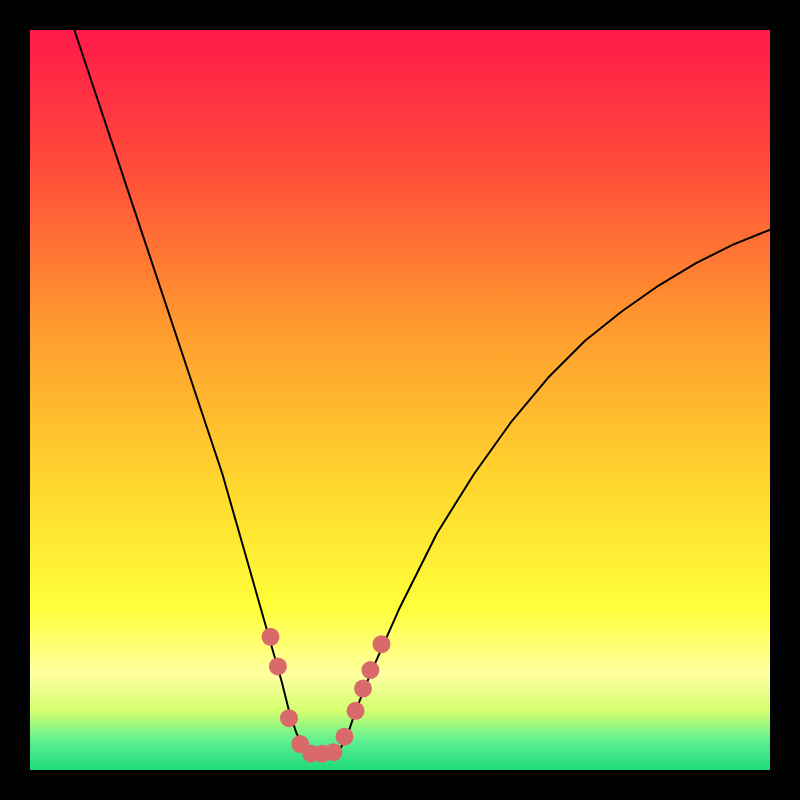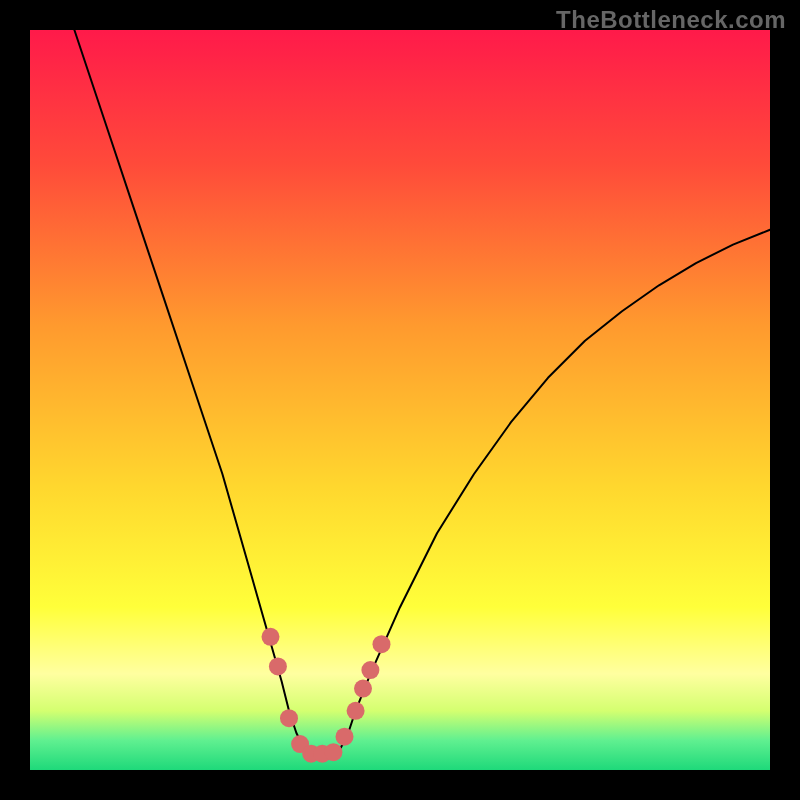--- a/index.html
+++ b/index.html
@@ -29,21 +29,20 @@
   }
   svg {
     position: absolute;
     top: 0;
     left: 0;
   }
 </style>
 </head>
 <body>
 <div class="outer">
-  <div class="watermark">TheBottleneck.com</div>
   <svg id="chart" width="800" height="800" viewBox="0 0 800 800">
       <defs>
         <linearGradient id="bg-grad" x1="0" y1="0" x2="0" y2="1">
           <stop offset="0%" stop-color="#ff1a4a"></stop>
           <stop offset="18%" stop-color="#ff4a3a"></stop>
           <stop offset="40%" stop-color="#ff9a2e"></stop>
           <stop offset="62%" stop-color="#ffd82e"></stop>
           <stop offset="78%" stop-color="#ffff3a"></stop>
           <stop offset="87%" stop-color="#ffffa0"></stop>
           <stop offset="92%" stop-color="#d4ff70"></stop>

